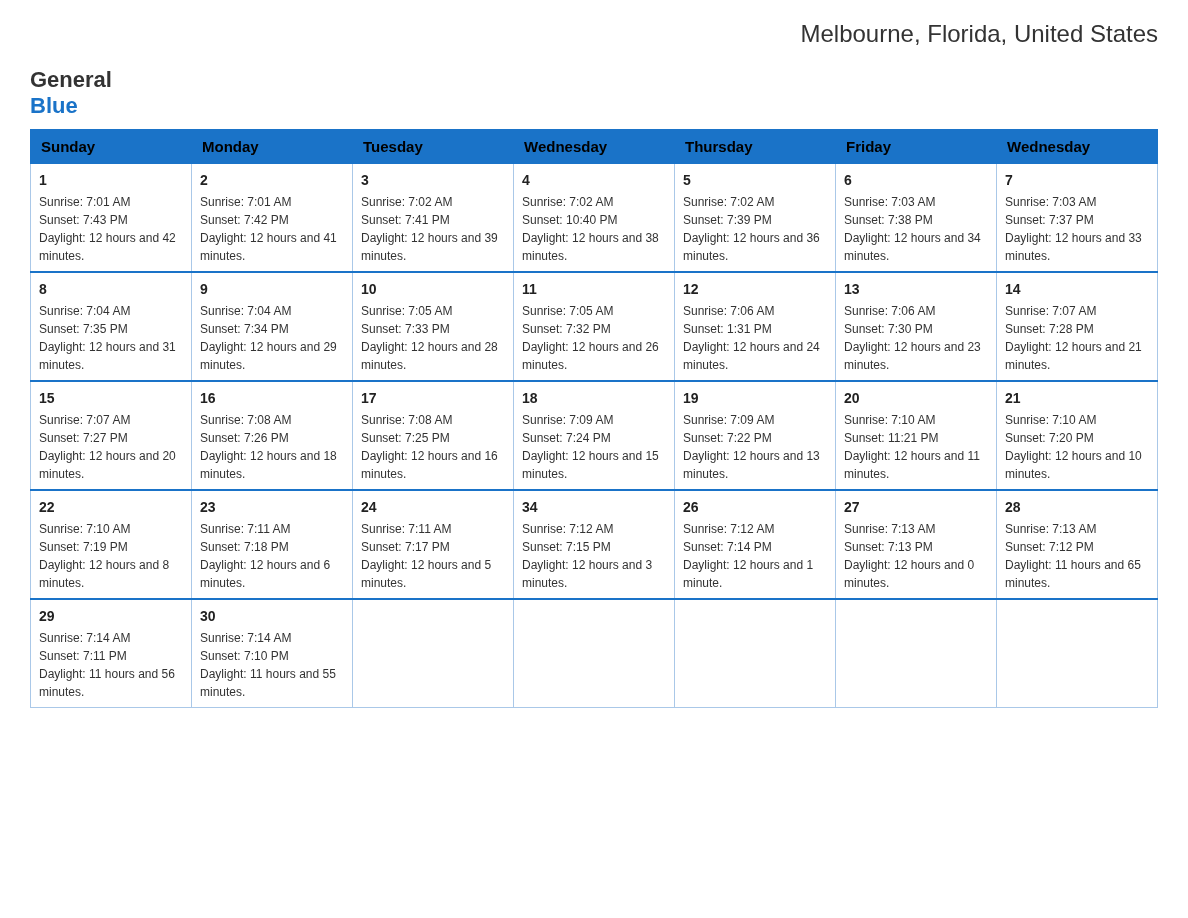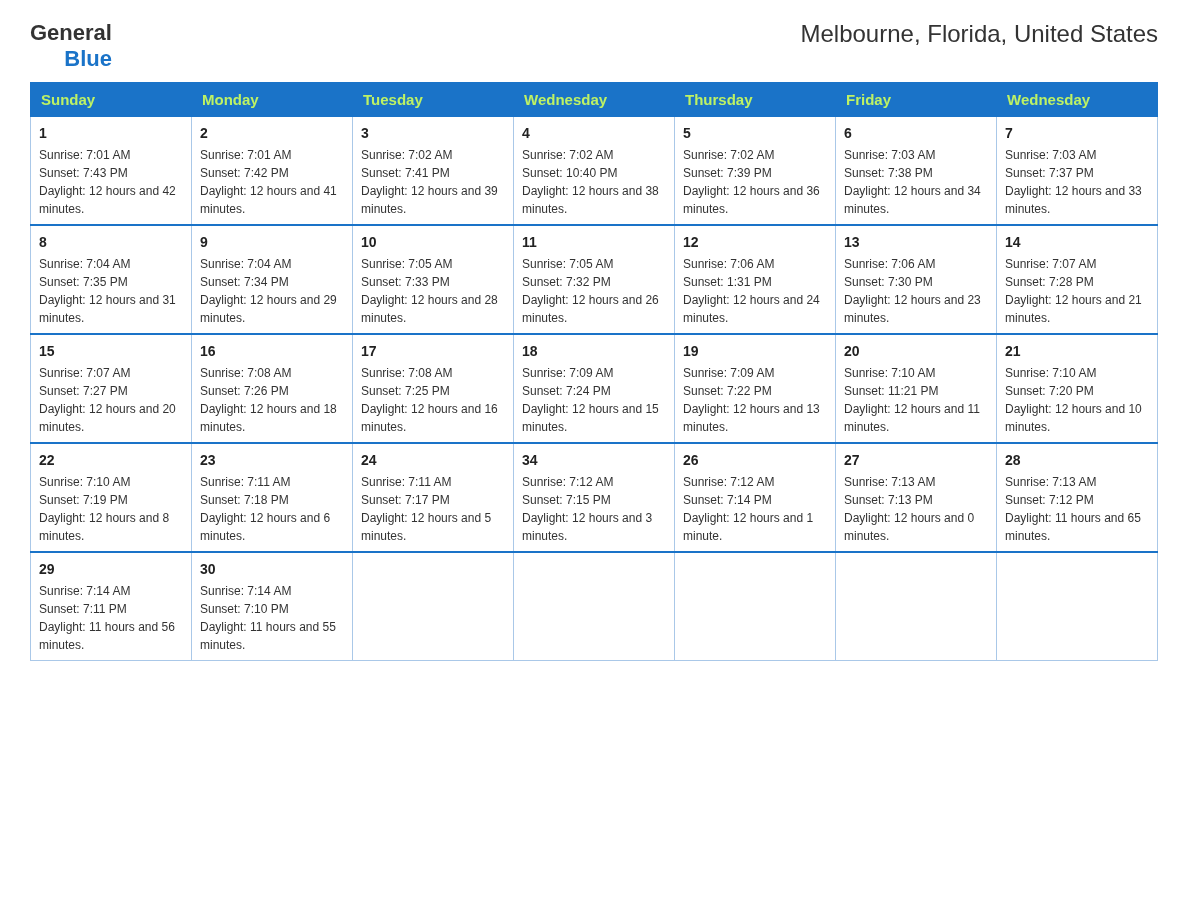--- a/index.html
+++ b/index.html
@@ -33,21 +33,21 @@
       color: #333;
     }
     .calendar {
       width: 100%;
       border-collapse: collapse;
       border: 1px solid #1a73c8;
       margin-top: 10px;
     }
     .calendar th {
       background-color: #1a73c8;
-      color: #bef264;
+      color: #000000;
       font-size: 15px;
       font-weight: bold;
       padding: 8px 10px;
       text-align: left;
       border: 1px solid #1a73c8;
     }
     .calendar td {
       vertical-align: top;
       padding: 6px 8px;
       border: 1px solid #aac8e8;
@@ -75,21 +75,21 @@
     }
   </style>
 </head>
 <body>
 
 <div class="header">
   <div class="logo">
 
     <div>
       <div style="font-size:22px;font-weight:bold;color:#333;">General</div>
-      <div style="font-size:22px;font-weight:bold;color:#1a73c8;text-align:right;">Blue</div>
+      <div style="font-size:22px;font-weight:bold;color:#1a73c8;">Blue</div>
     </div>
   </div>
   <div class="title-block">
     <div class="subtitle">Melbourne, Florida, United States</div>
   </div>
 </div>
 
 <table class="calendar">
   <thead>
     <tr>
@@ -145,15 +145,15 @@
         <td class="empty-cell"></td>
         <td class="empty-cell"></td>
         <td class="empty-cell"></td>
         <td class="empty-cell"></td>
         <td class="empty-cell"></td>
       </tr>
     </tbody>
 </table>
 
 <style>
-  .logo > div > div:first-child { font-size: 22px; font-weight: bold; color: #333; }
+  .logo > div > div:first-child { font-size: 22px; font-weight: bold; color: #333; margin-top: 47px; }
   .logo > div > div:last-child { font-size: 22px; font-weight: bold; color: #1a73c8; }
 </style>
 
 </body></html>

